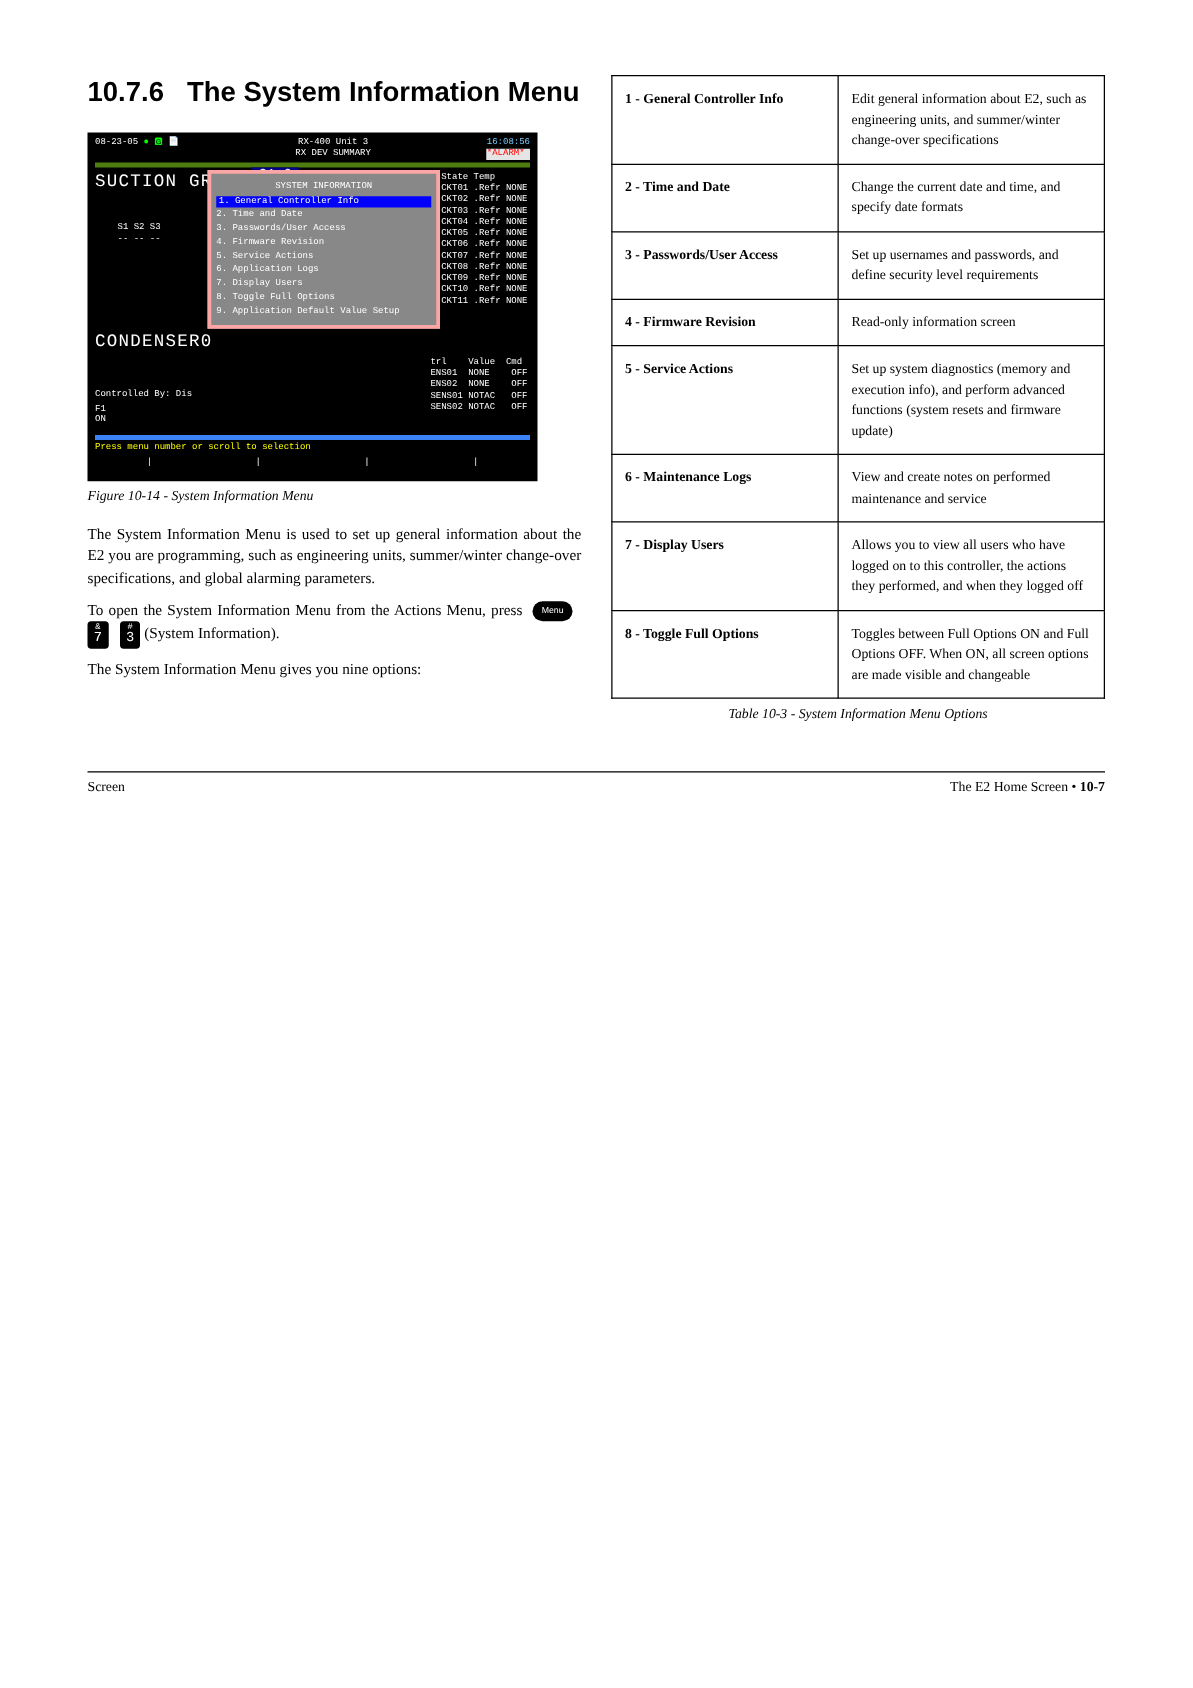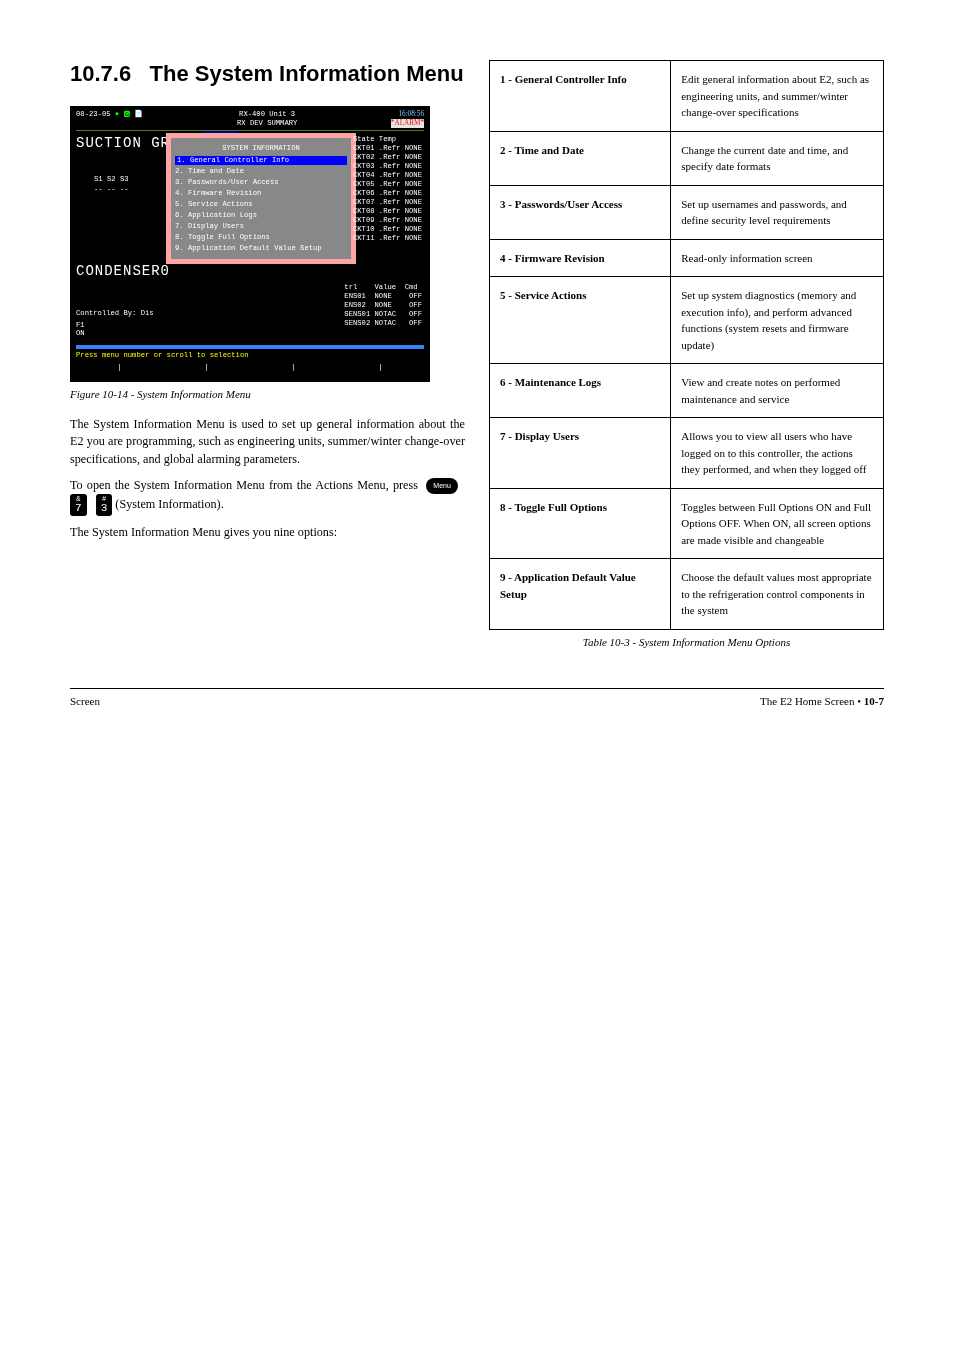--- a/index.html
+++ b/index.html
@@ -51,44 +51,44 @@
     font-family: "Courier New", monospace;
     font-size: 7.2px;
     line-height: 1.25;
     padding: 4px 6px 8px 6px;
     box-sizing: border-box;
     margin: 10px 0 6px 0;
   }
   .scr-hdr {
     display: flex;
     justify-content: space-between;
-    border-bottom: 1px solid #4d7c0f;
+    border-bottom: 4px solid #4d7c0f;
     padding-bottom: 2px;
   }
   .scr-hdr .left { color: #fff; }
   .scr-hdr .left .icons { color: #0f0; }
   .scr-hdr .center { color: #fff; text-align: center; }
-  .scr-hdr .right { text-align: right; font-family: Liberation Serif, serif; }
+  .scr-hdr .right { text-align: left; }
   .scr-hdr .right .time { color: #7cf; }
   .scr-hdr .right .alarm { color: #f00; background:#e5e5e5; }
   .scr-body { position: relative; height: 210px; }
   .big-label { font-family: "Courier New", monospace; font-size: 14px; color:#fff; letter-spacing:1px; }
   .suction { position:absolute; top:4px; left:0; }
   .condenser { position:absolute; top:132px; left:0; }
   .s-headers { position:absolute; top:44px; left:18px; color:#fff; }
   .s-dashes { position:absolute; top:54px; left:18px; color:#fff; }
   .controlled { position:absolute; top:178px; left:0; color:#fff; }
   .f1 { position:absolute; top:190px; left:0; color:#fff; }
   .on { position:absolute; top:198px; left:0; color:#fff; }
   .popup {
     position:absolute;
     top:2px; left:90px;
     width:172px;
     background:#888;
-    border:5px solid #fca5a5;
+    border:3px solid #fca5a5;
     padding:4px 4px;
     color:#fff;
   }
   .popup .pop-title { text-align:center; color:#fff; margin-bottom:3px; }
   .popup .sel { background:#00f; color:#fff; display:block; padding:0 2px; }
   .popup div { margin:2px 0; }
   .popup-tab { position:absolute; top:0px; left:125px; background:#008; color:#fff; padding:0 6px; font-size:11px; }
   .state-col { position:absolute; top:4px; right:2px; color:#fff; }
   .state-col .hdr { color:#fff; }
   .state-col div { white-space:pre; }
@@ -290,24 +290,20 @@
               <td>View and create notes on performed maintenance and service</td>
             </tr>
           <tr>
               <td class="left-cell"><b>7 - Display Users</b></td>
               <td>Allows you to view all users who have logged on to this controller, the actions they performed, and when they logged off</td>
             </tr>
           <tr>
               <td class="left-cell"><b>8 - Toggle Full Options</b></td>
               <td>Toggles between Full Options ON and Full Options OFF. When ON, all screen options are made visible and changeable</td>
             </tr>
-          <tr>
-              <td class="left-cell"><b>9 - Application Default Value Setup</b></td>
-              <td>Choose the default values most appropriate to the refrigeration control components in the system</td>
-            </tr>
         </tbody>
       </table>
       <div class="tbl-caption">
         <span>Table 10-3</span><span> - System Information Menu Options</span>
       </div>
     </div>
   </div>
 
   <div class="page-footer">
     <span>Screen</span>

